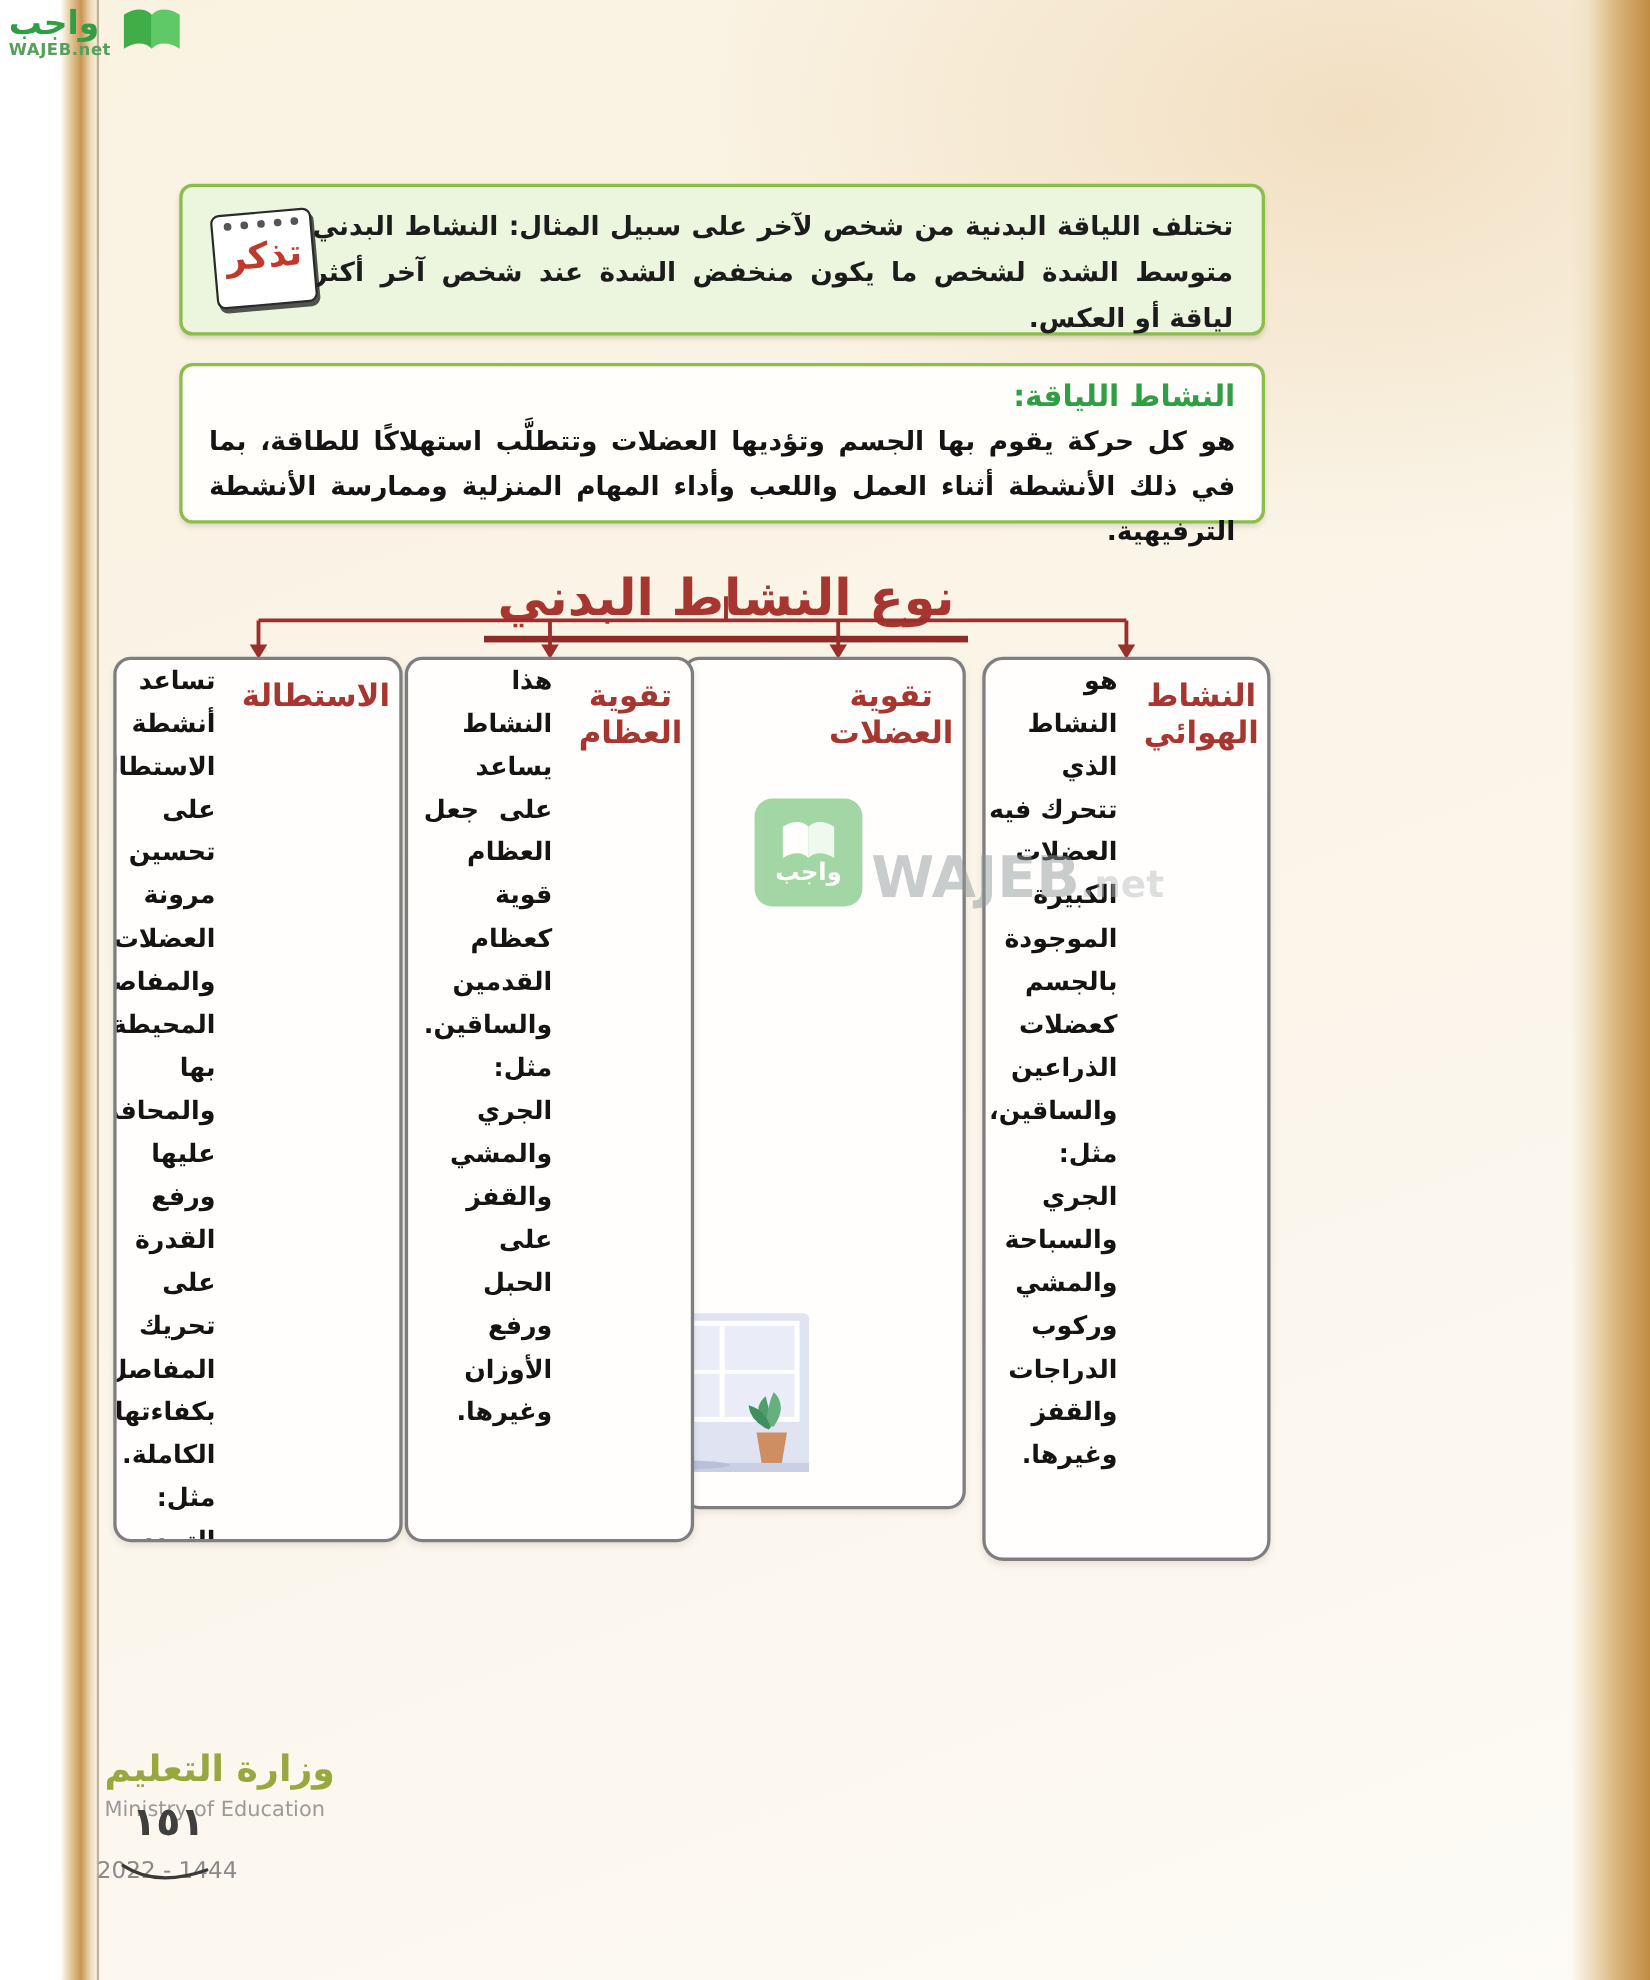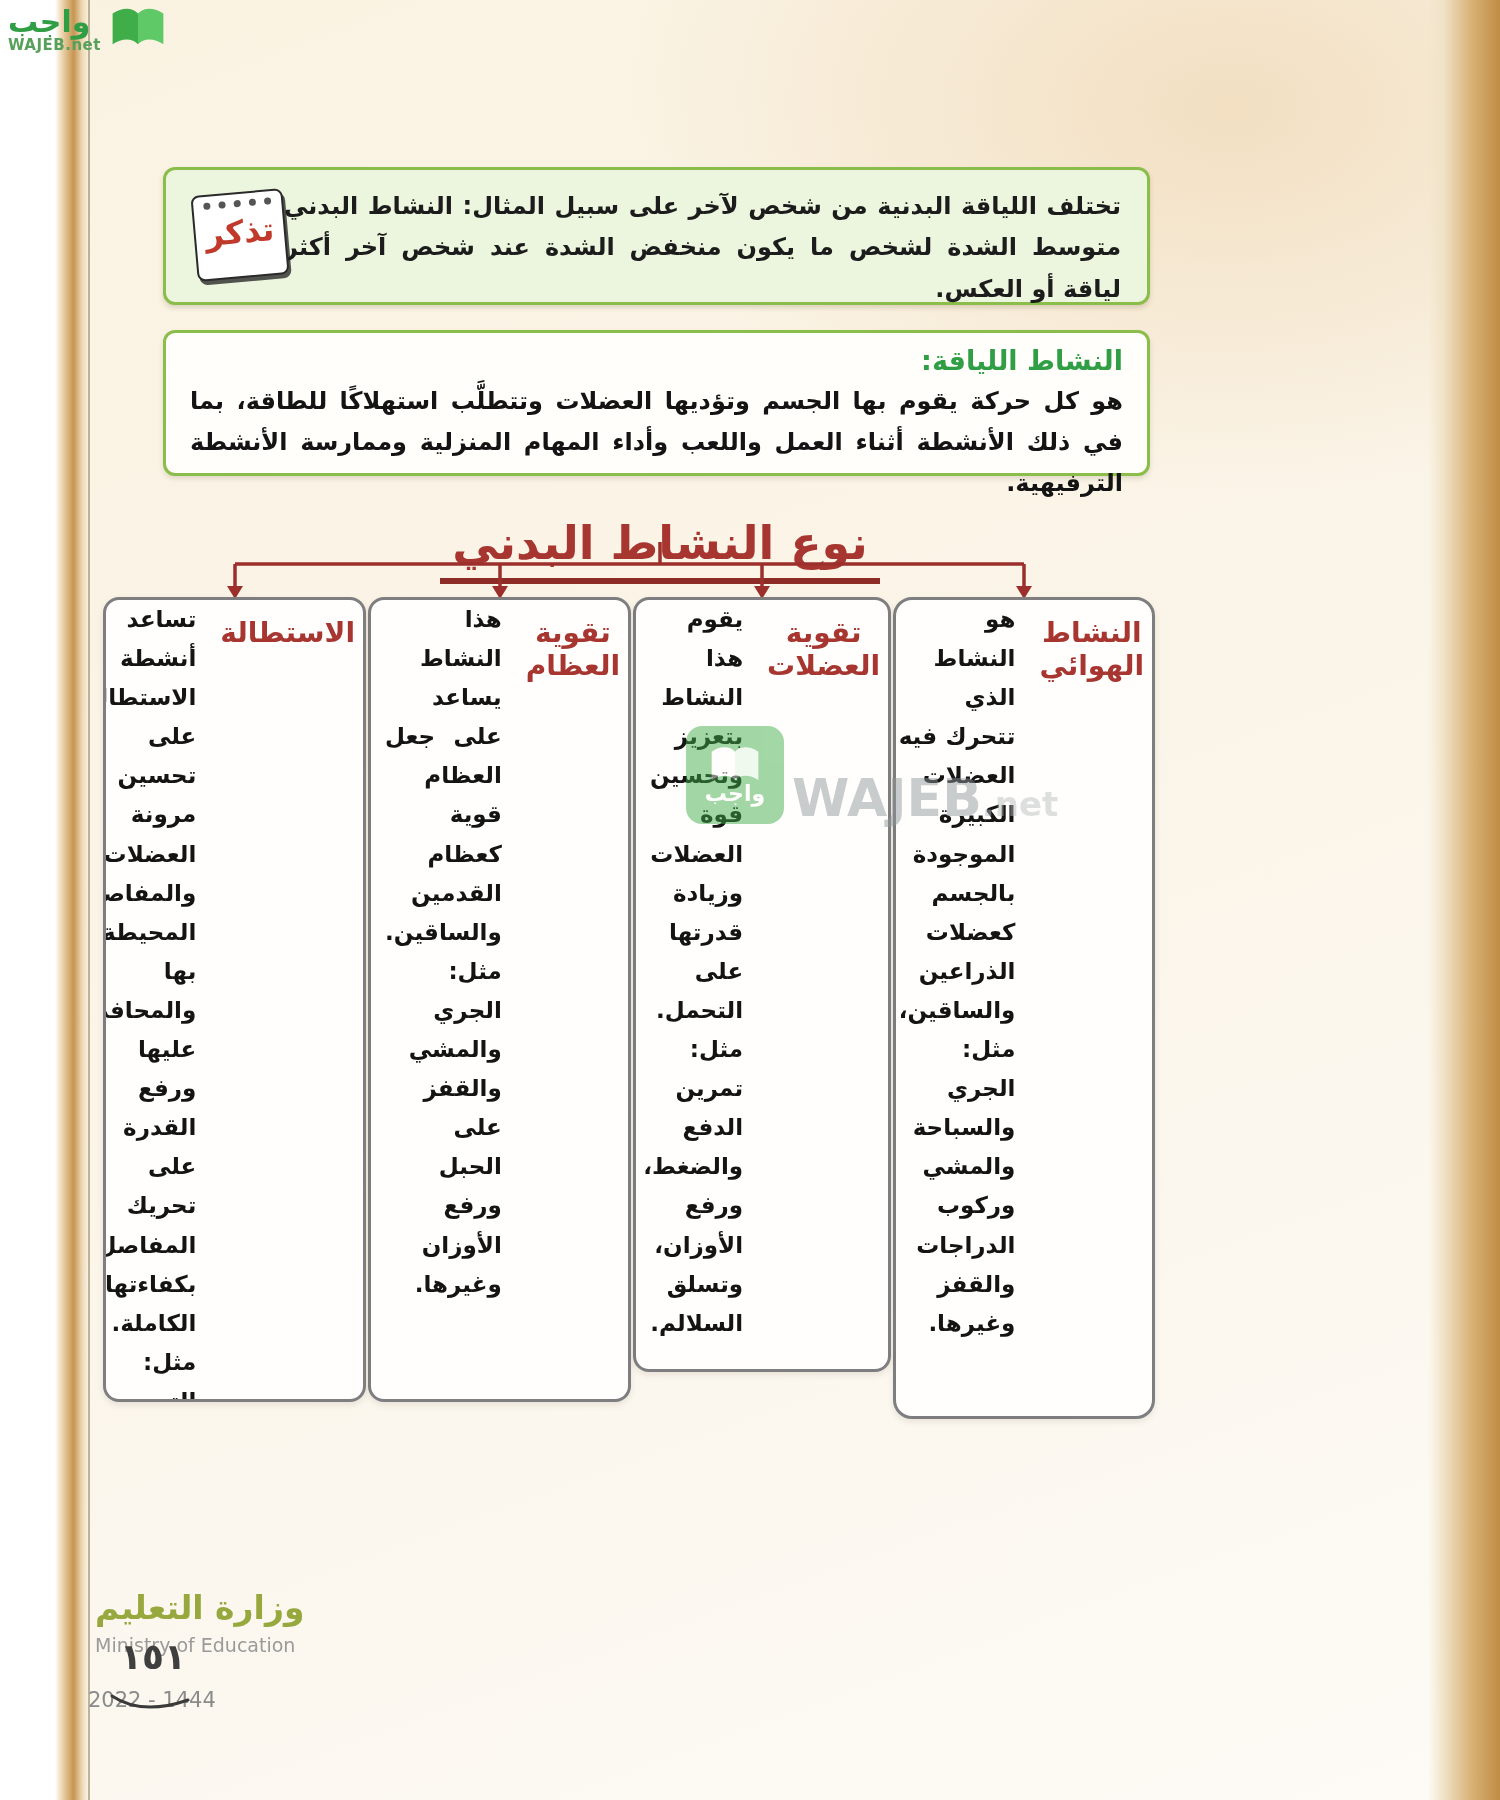--- a/index.html
+++ b/index.html
@@ -50,21 +50,21 @@
   .diagram-title-wrap { position:absolute; left:0; top:516px; width:1320px; text-align:center; }
   .diagram-title { display:inline-block; color:#a73530; font-size:46px; font-weight:800;
     border-bottom:6px solid #8d2b26; padding:0 12px 8px; }
 
   .connector { position:absolute; left:0; top:540px; }
 
   
   .column { position:absolute; background:#fffefc; border:3px solid #7e7e80; border-radius:16px;
     display:flex; flex-direction:row; box-shadow:0 3px 6px rgba(60,50,30,0.10); overflow:hidden; }
   .col-aerobic { left:893px; top:597px; width:262px; height:822px;border-radius:19px; }
-  .col-muscle  { left:633px; top:597px; width:258px; height:775px; }
+  .col-muscle  { left:620px; top:597px; width:258px; height:775px; }
   .col-bone    { left:368px; top:597px; width:263px; height:805px; }
   .col-stretch { left:103px; top:597px; width:263px; height:805px; }
   .col-title { color:#a73530; font-size:28px; font-weight:800; text-align:center; margin:16px 8px 8px; }
   .col-text { font-size:23px; font-weight:700; line-height:1.7; color:#141414; text-align:justify; padding:0 16px; }
   .col-illustration { margin-top:auto; display:flex; justify-content:center; padding:8px 10px 14px; }
 
   
   .watermark { position:absolute; left:686px; top:726px; display:flex; align-items:flex-end; gap:8px;
     opacity:.48; z-index:30; pointer-events:none; direction:ltr; }
   .wm-tile { width:98px; height:98px; background:#3fae49; border-radius:16px; display:flex;
@@ -177,21 +177,20 @@
           <path d="M180 86 q12 12 4 26" stroke="#44a0a0" stroke-width="7" fill="none" stroke-linecap="round"></path>
           <circle cx="168" cy="66" r="12" fill="#e9aa7d"></circle>
           <path d="M156 62 q4 -12 18 -8 q6 2 6 8 q-10 -8 -24 0 Z" fill="#23242b"></path>
         </g>
       </svg>
     </div>
   </div>
 
   <div class="column col-muscle">
     <div class="col-title">تقوية العضلات</div>
-    <div class="col-text">يقوم هذا النشاط بتعزيز وتحسين قوة العضلات وزيادة قدرتها على التحمل. مثل: تمرين الدفع والضغط، ورفع الأوزان، وتسلق السلالم.</div>
     <div class="col-illustration">
       <svg width="230" height="162" viewBox="0 0 250 175">
         <rect width="250" height="155" rx="6" fill="#dfe3f2"></rect>
         <rect x="12" y="10" width="226" height="95" fill="#eaedf7" stroke="#fff" stroke-width="5"></rect>
         <line x1="88" y1="10" x2="88" y2="105" stroke="#fff" stroke-width="5"></line>
         <line x1="164" y1="10" x2="164" y2="105" stroke="#fff" stroke-width="5"></line>
         <line x1="12" y1="58" x2="238" y2="58" stroke="#fff" stroke-width="4"></line>
         <rect x="0" y="148" width="250" height="9" fill="#c9cfe4"></rect>
         <g>
           <path d="M205 112 q-12 -18 2 -30 q4 14 6 30" fill="#4f9e6b"></path>

